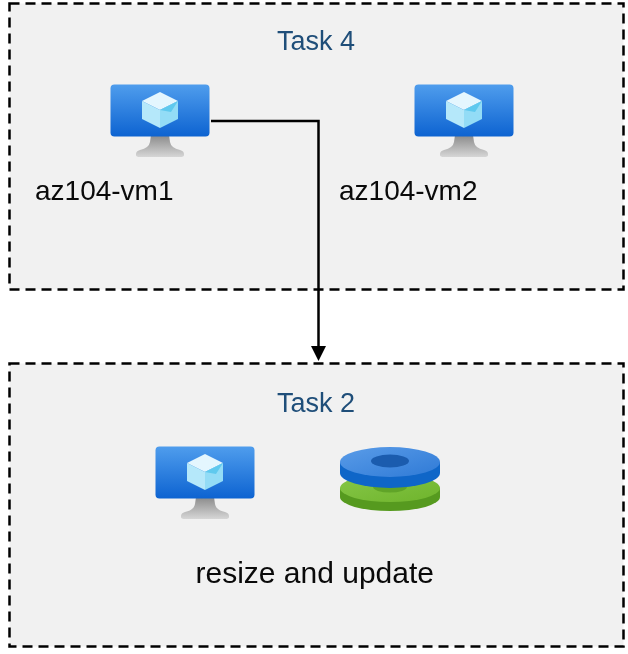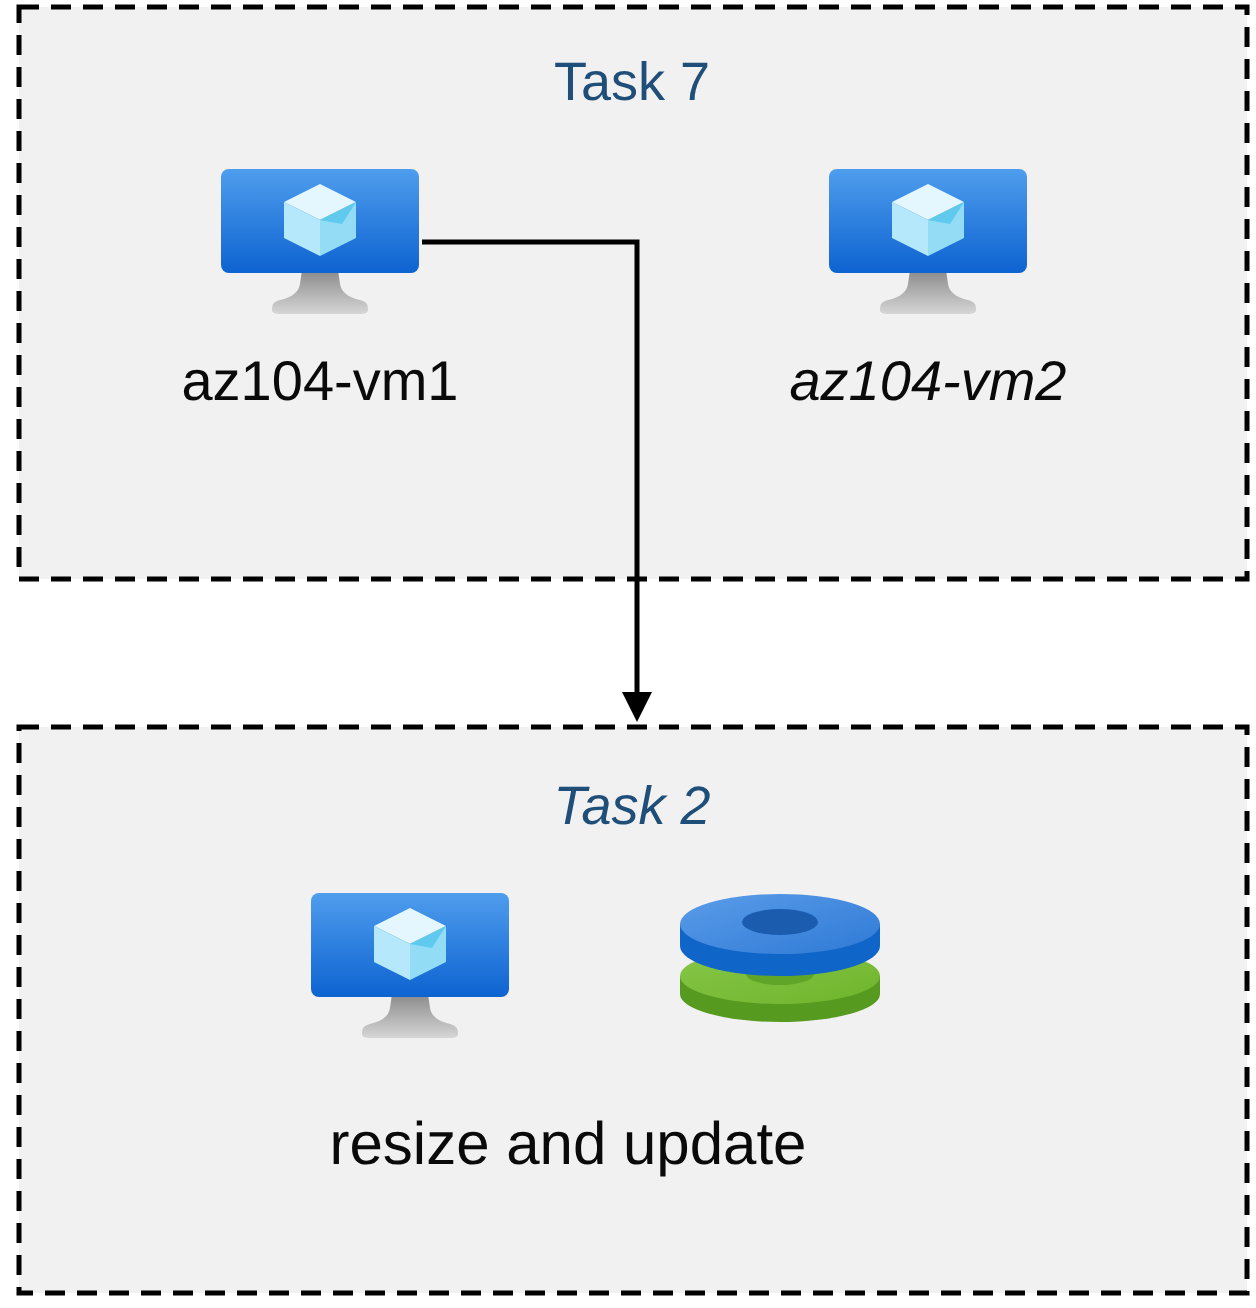--- a/index.html
+++ b/index.html
@@ -15,50 +15,50 @@
   .task-title {
     position: absolute;
     left: 9px;
     width: 614px;
     text-align: center;
     font-size: 27px;
     color: #1f4e79;
   }
   .vm-label {
     position: absolute;
-    text-align: center;
+    text-align: left;
     font-size: 28px;
     line-height: 37px;
     color: #0a0a0a;
     white-space: nowrap;
   }
   .caption {
     position: absolute;
-    text-align: center;
+    text-align: right;
     font-size: 30px;
     color: #0a0a0a;
     white-space: nowrap;
   }
   .icon { position: absolute; }
 </style>
 </head>
 <body>
 
 <div class="canvas">
 
   <svg class="layer" width="628" height="654" viewBox="0 0 628 654">
     <rect x="9.5" y="3.5" width="614" height="286" fill="#f1f1f1" stroke="#000000" stroke-width="2.5" stroke-dasharray="10 6"></rect>
     <rect x="9.5" y="363.5" width="614" height="283" fill="#f1f1f1" stroke="#000000" stroke-width="2.5" stroke-dasharray="10 6"></rect>
     <g>
       <path d="M211 121 H318.5 V347" fill="none" stroke="#000000" stroke-width="2.5"></path>
       <polygon points="311,346 326,346 318.5,361" fill="#000000"></polygon>
     </g>
   </svg>
 
-  <div class="task-title" style="top:26px;">Task 7</div>
+  <div class="task-title" style="top:26px;">Task 4</div>
 
   <div class="icon" style="left:110px; top:84px;">
     <svg width="100" height="78" viewBox="0 0 100 78">
       <defs>
         <linearGradient id="gMon" x1="0" y1="0" x2="0" y2="1">
           <stop offset="0" stop-color="#4f9ded"></stop>
             <stop offset="1" stop-color="#0d63d1"></stop>
         </linearGradient>
         <linearGradient id="gStand" x1="0" y1="0" x2="0" y2="1">
           <stop offset="0" stop-color="#8a8a8a"></stop>
@@ -85,25 +85,25 @@
         <polygon points="32,17 50,26 50,44 32,35" fill="#b5e8fa"></polygon>
         <polygon points="50,26 68,17 68,35 50,44" fill="#93dcf6"></polygon>
         <polygon points="50,26 68,17 61,28" fill="#5fc9ee"></polygon>
       </g>
     </svg>
   </div>
 
   <div class="vm-label" style="left:35px; top:172px; width:250px;">
     <div>az104-vm1</div>
   </div>
-  <div class="vm-label" style="left:339px; top:172px; width:250px;font-style:italic;">
+  <div class="vm-label" style="left:339px; top:172px; width:250px;">
     <div>az104-vm2</div>
   </div>
 
-  <div class="task-title" style="top:388px;font-style:italic;">Task 2</div>
+  <div class="task-title" style="top:388px;">Task 2</div>
 
   <div class="icon" style="left:155px; top:446px;">
     <svg width="100" height="78" viewBox="0 0 100 78">
       <path d="M41 51 L59 51 L60 58 Q61 64 70 66 Q74 67 74 70 L74 71 Q74 73 70 73 L30 73 Q26 73 26 71 L26 70 Q26 67 30 66 Q39 64 40 58 Z" fill="url(#gStand)"></path>
       <rect x="0.5" y="0.5" width="99" height="52" rx="4" fill="url(#gMon)"></rect>
       <g>
         <polygon points="50,8 68,17 50,26 32,17" fill="#e4f6fe"></polygon>
         <polygon points="32,17 50,26 50,44 32,35" fill="#b5e8fa"></polygon>
         <polygon points="50,26 68,17 68,35 50,44" fill="#93dcf6"></polygon>
         <polygon points="50,26 68,17 61,28" fill="#5fc9ee"></polygon>

